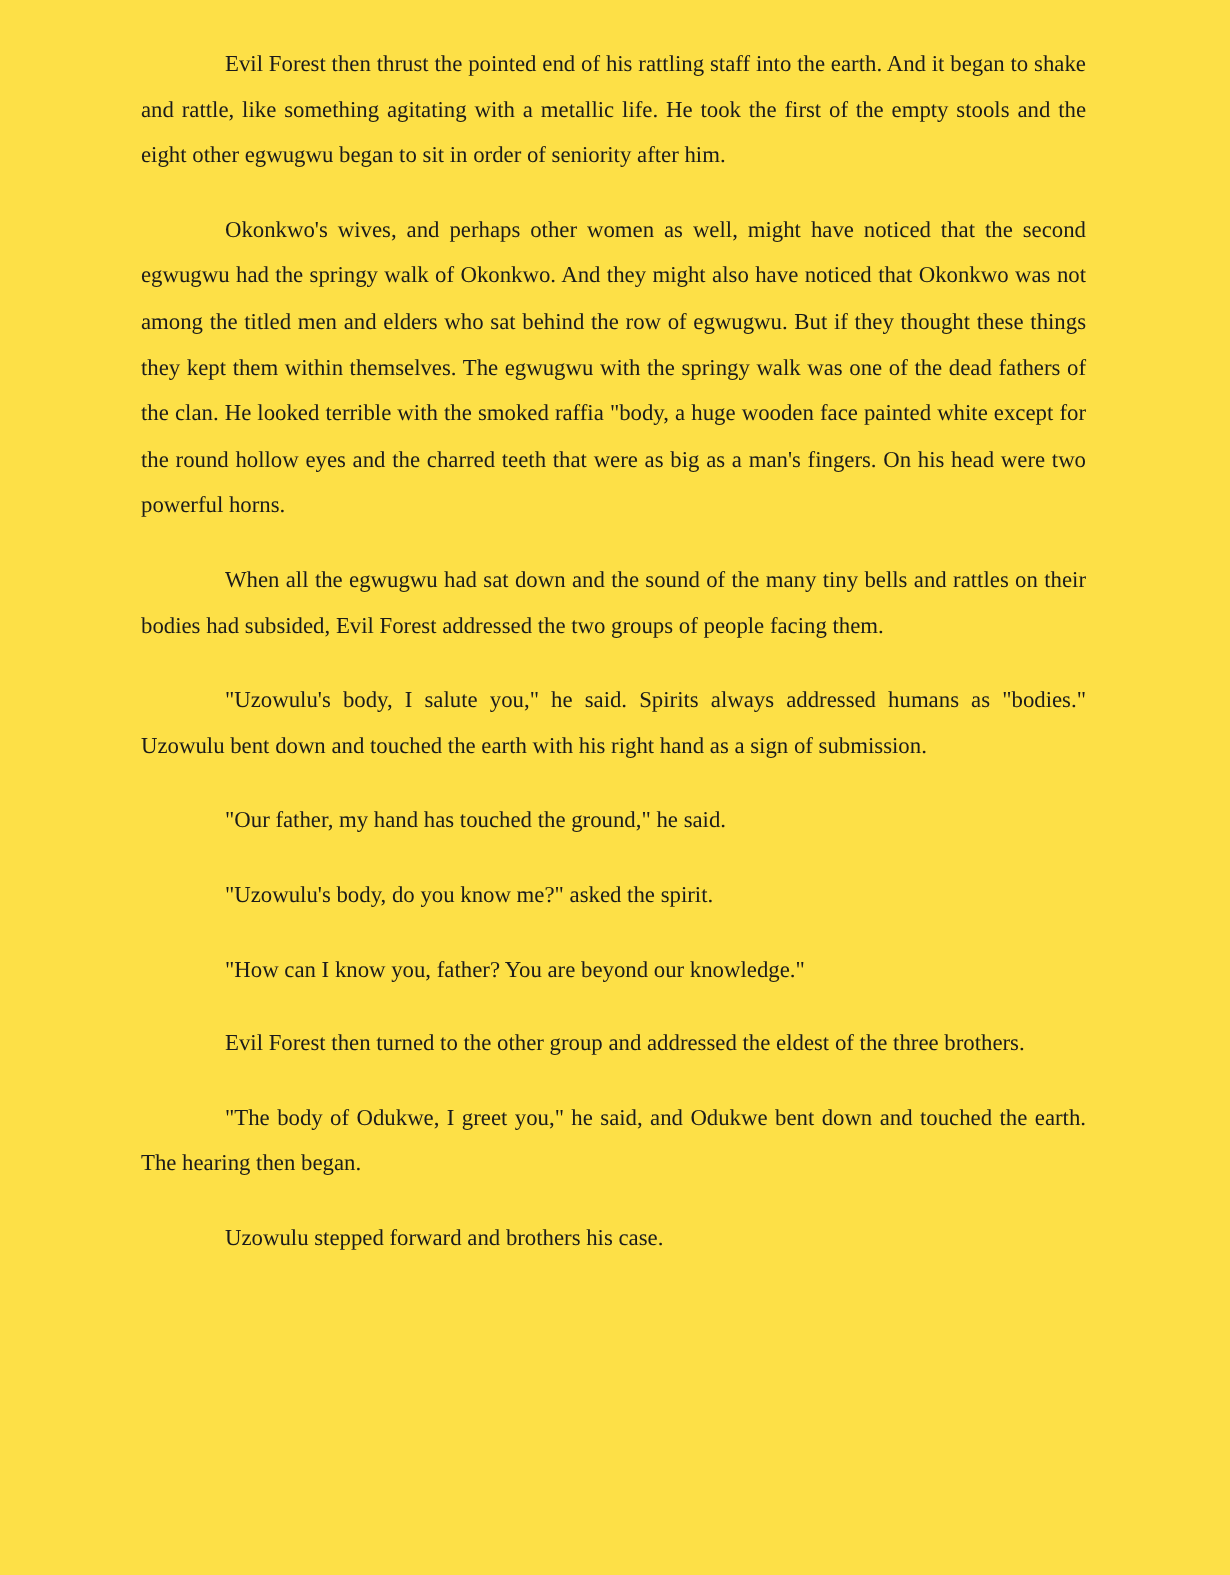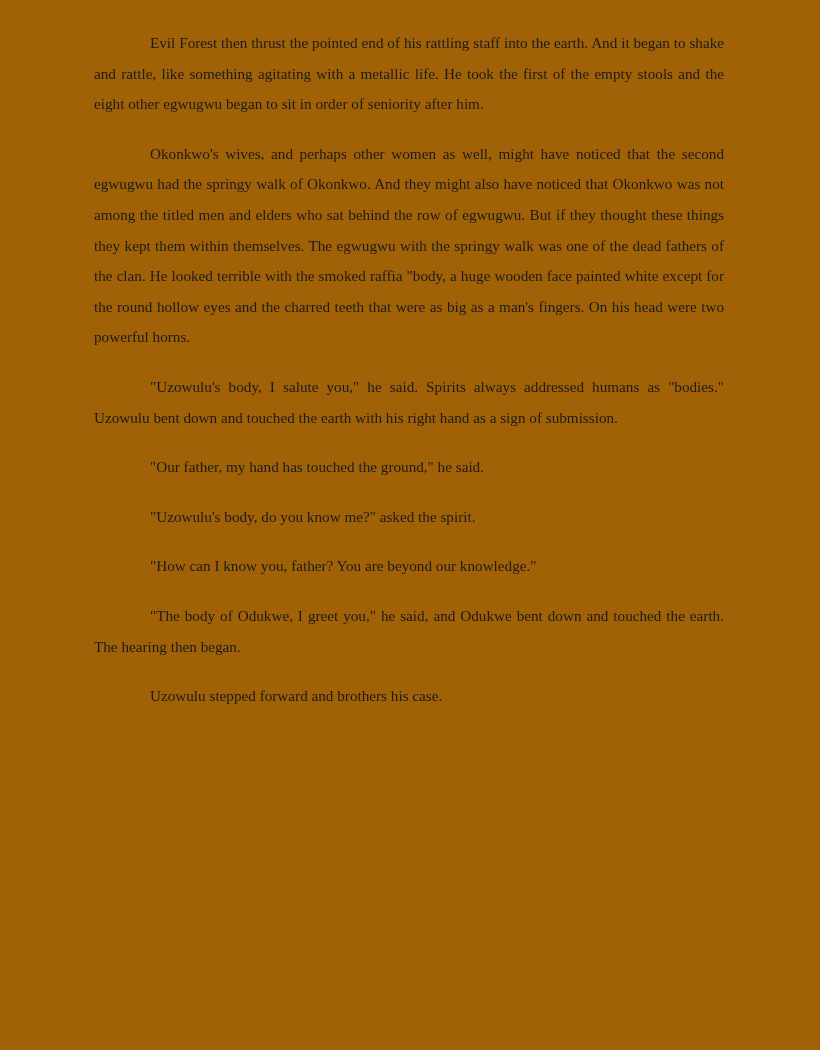--- a/index.html
+++ b/index.html
@@ -12,21 +12,21 @@
     height: 1050px;
     overflow: hidden;
     font-family: "Liberation Serif", serif;
     color: #1a1a1a;
   }
   .page {
     box-sizing: border-box;
     width: 820px;
     height: 1050px;
     padding: 28px 96px 0 94px;
-    background: #a16207;
+    background: #fde047;
   }
   .doc-body {
     font-size: 15.2px;
     line-height: 30.6px;
     text-align: justify;
     text-justify: inter-word;
     color: #1b1b1b;
   }
   p.para {
     margin: 0 0 19px 0;
@@ -40,20 +40,22 @@
     text-align: left;
   }
 </style>
 </head>
 <body>
 
 <div class="page">
   <div class="doc-body">
     <p class="para">Evil Forest then thrust the pointed end of his rattling staff into the earth. And it began to shake and rattle, like something agitating with a metallic life. He took the first of the empty stools and the eight other egwugwu began to sit in order of seniority after him.</p>
     <p class="para">Okonkwo's wives, and perhaps other women as well, might have noticed that the second egwugwu had the springy walk of Okonkwo. And they might also have noticed that Okonkwo was not among the titled men and elders who sat behind the row of egwugwu. But if they thought these things they kept them within themselves. The egwugwu with the springy walk was one of the dead fathers of the clan. He looked terrible with the smoked raffia "body, a huge wooden face painted white except for the round hollow eyes and the charred teeth that were as big as a man's fingers. On his head were two powerful horns.</p>
+    <p class="para">When all the egwugwu had sat down and the sound of the many tiny bells and rattles on their bodies had subsided, Evil Forest addressed the two groups of people facing them.</p>
     <p class="para">"Uzowulu's body, I salute you," he said. Spirits always addressed humans as "bodies." Uzowulu bent down and touched the earth with his right hand as a sign of submission.</p>
     <p class="para short">"Our father, my hand has touched the ground," he said.</p>
     <p class="para short">"Uzowulu's body, do you know me?" asked the spirit.</p>
     <p class="para short">"How can I know you, father? You are beyond our knowledge."</p>
+    <p class="para">Evil Forest then turned to the other group and addressed the eldest of the three brothers.</p>
     <p class="para">"The body of Odukwe, I greet you," he said, and Odukwe bent down and touched the earth. The hearing then began.</p>
     <p class="para short">Uzowulu stepped forward and brothers his case.</p>
   </div>
 </div>
 
 </body></html>

